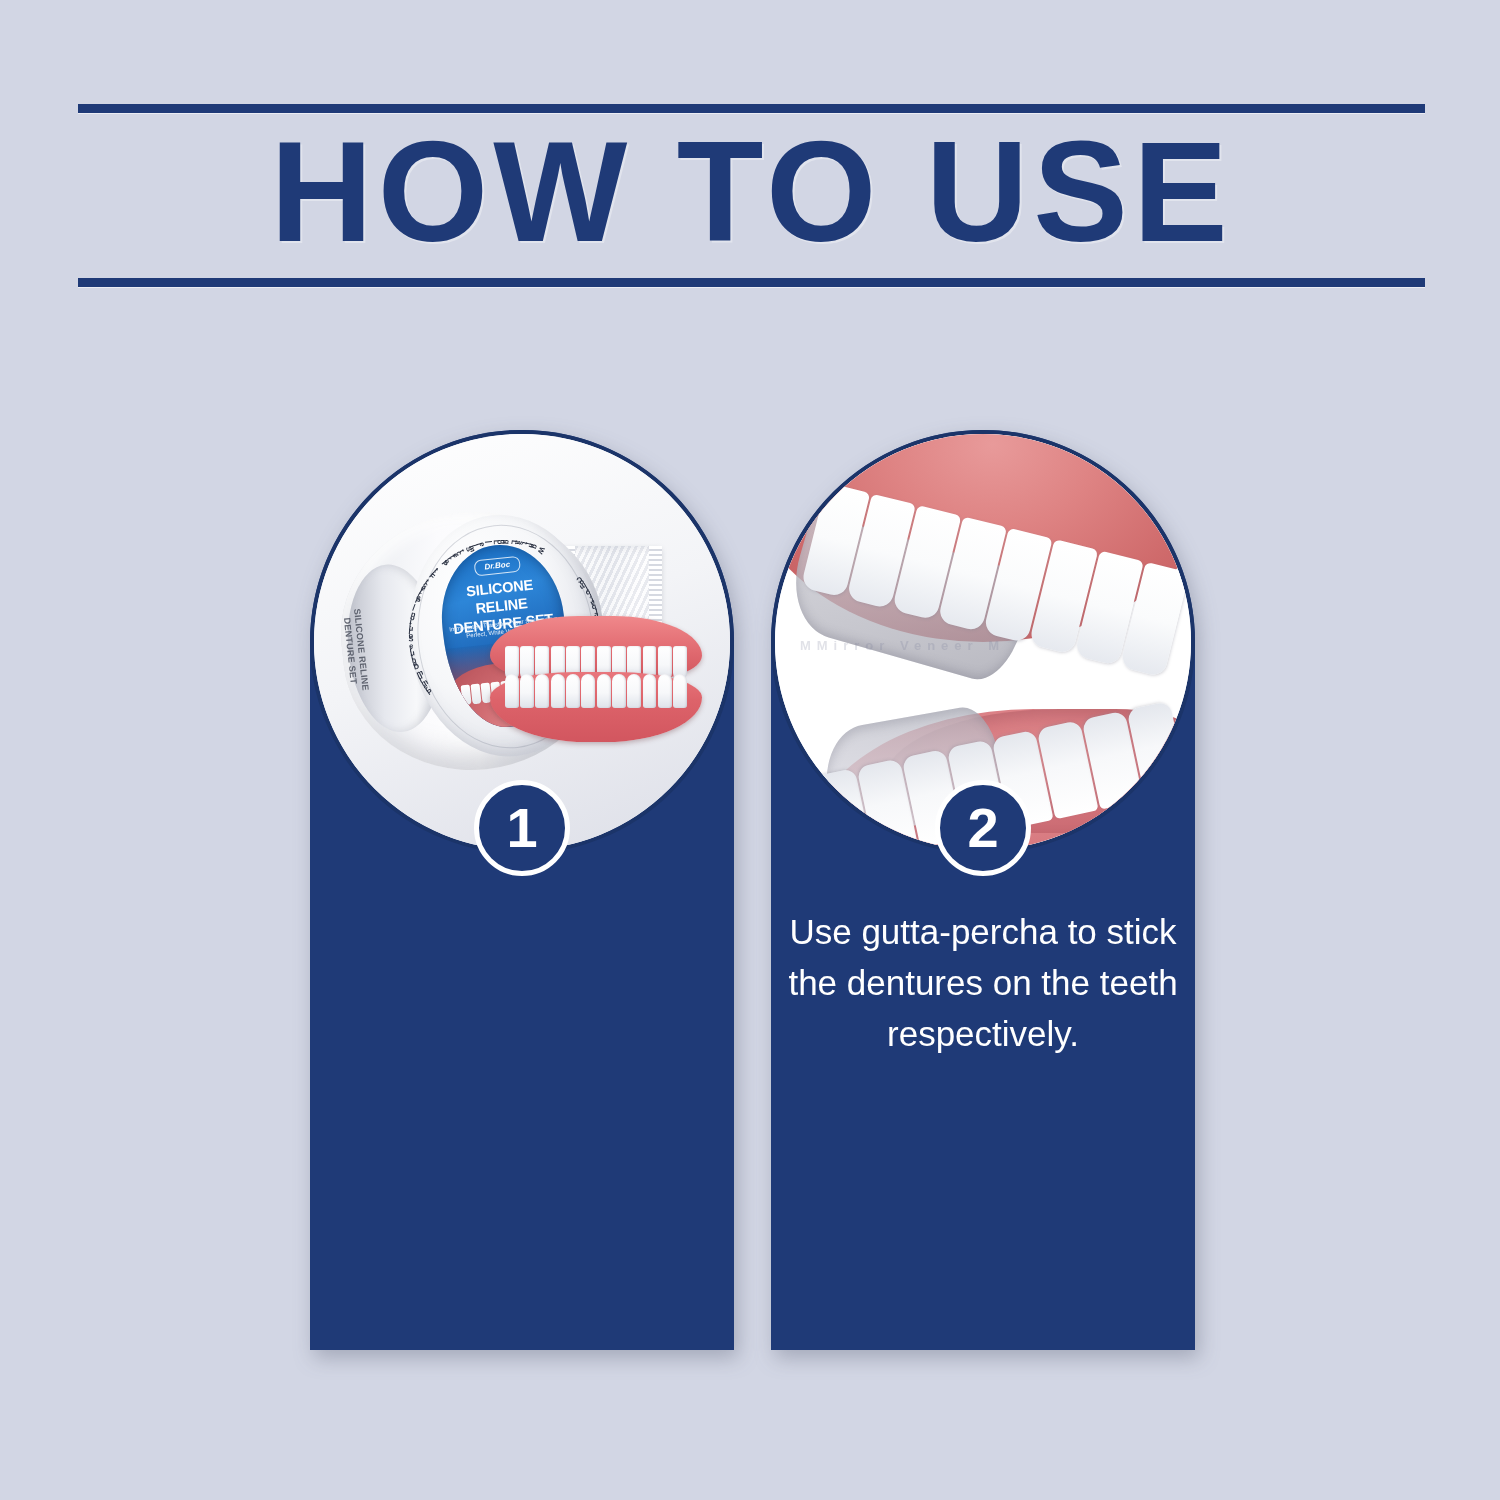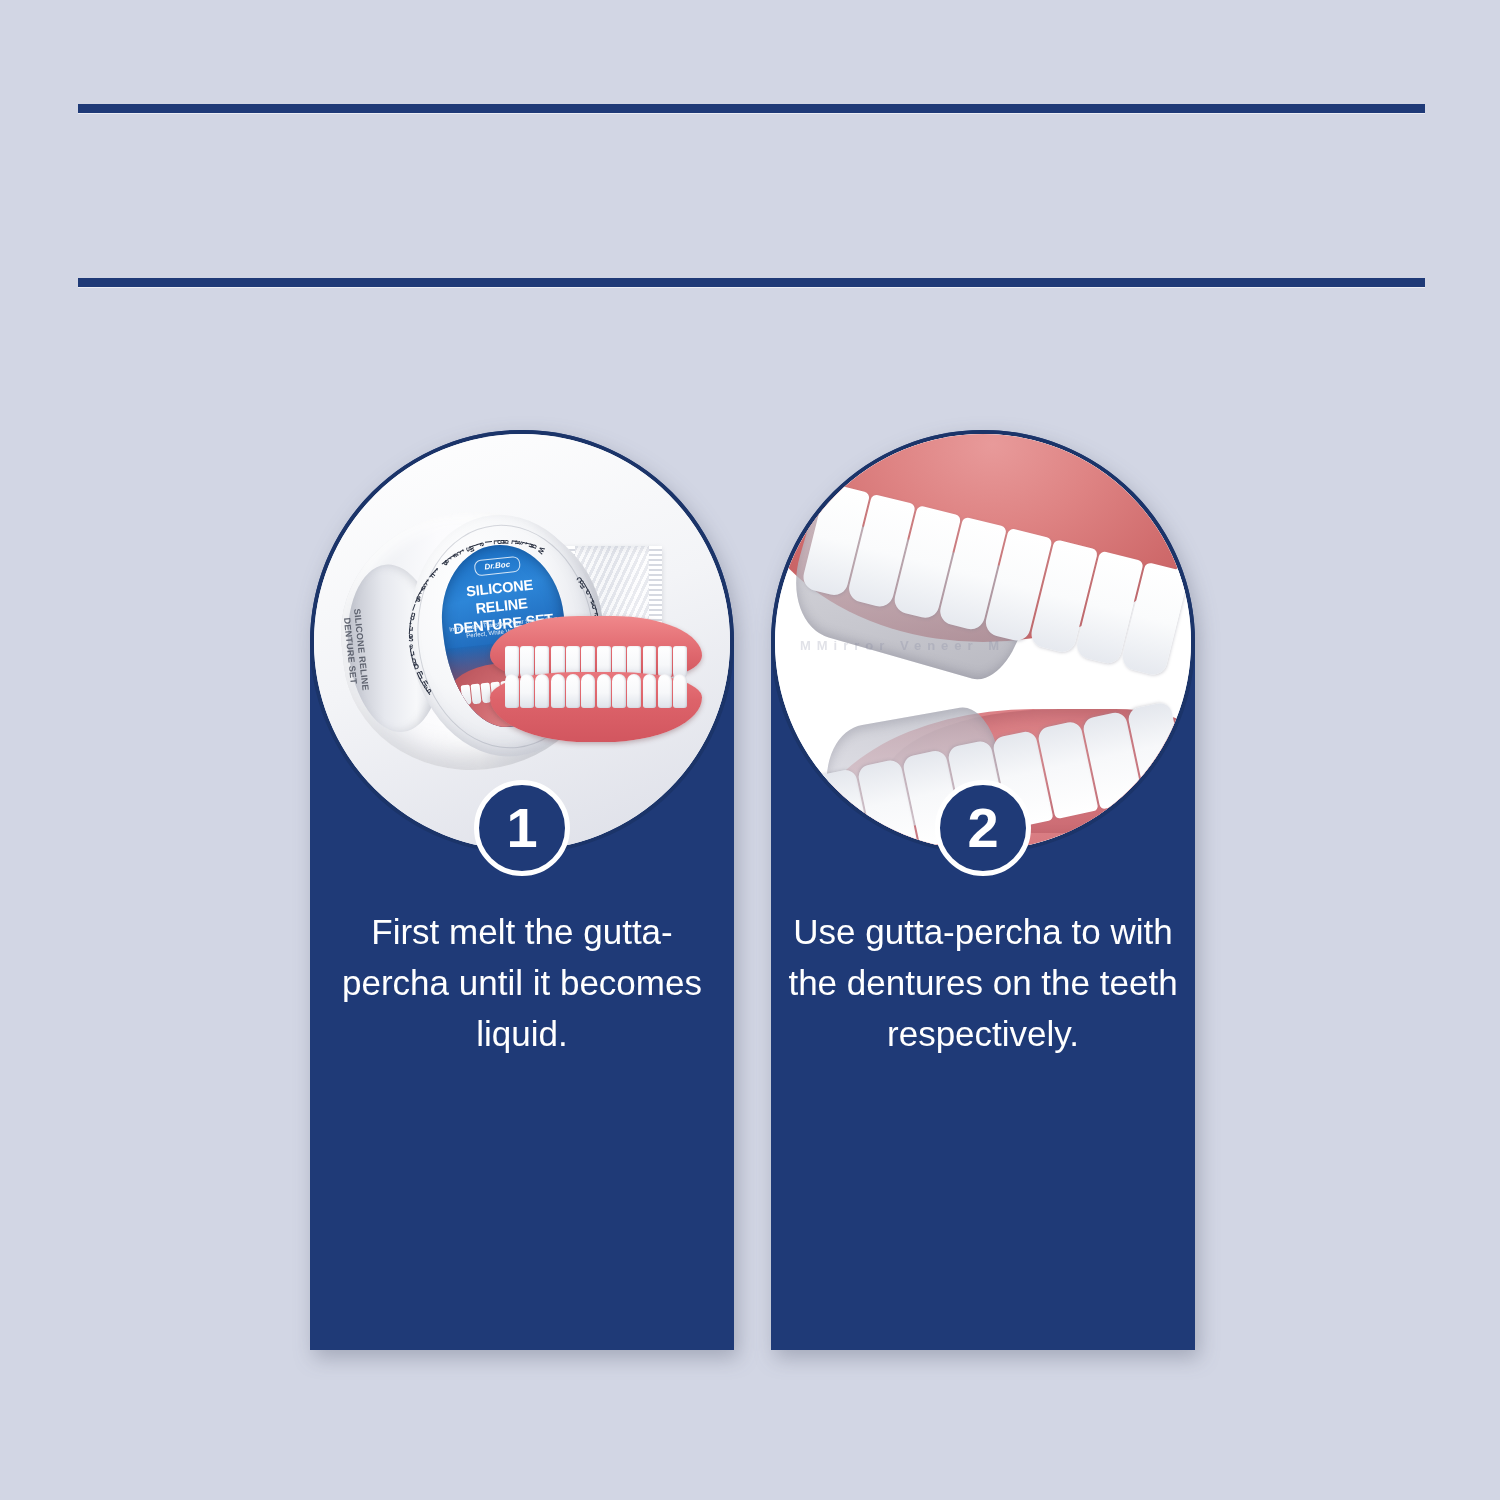--- a/index.html
+++ b/index.html
@@ -450,20 +450,21 @@
     font-size: 35px;
     line-height: 51px;
     font-weight: normal;
   }
 </style>
 </head>
 <body>
 
 <div id="header">
   <div class="rule top"></div>
+  <div id="page-title">HOW TO USE</div>
   <div class="rule bottom"></div>
 </div>
 
 <div id="steps">
 
   <div class="step-card step-1">
     <div class="card-body"></div>
 
     <div class="photo-circle">
       <div class="photo-inner">
@@ -658,21 +659,20 @@
                 <i></i>
                 <i></i>
                 <i></i>
             </div>
           </div>
         </div>
       </div>
     </div>
 
     <div class="num-badge">1</div>
-    <div class="caption">First melt the gutta-percha until it becomes liquid.</div>
   </div>
 
   <div class="step-card step-2">
     <div class="card-body"></div>
 
     <div class="photo-circle">
       <div class="photo-inner">
         <div class="ph2-bg"></div>
         <div class="mouth-upper"></div>
         <div class="mouth-lower"></div>
@@ -697,16 +697,16 @@
             <i></i>
             <i></i>
             <i></i>
             <i></i>
         </div>
         <div class="watermark">MMirror        Veneer        M</div>
       </div>
     </div>
 
     <div class="num-badge">2</div>
-    <div class="caption">Use gutta-percha to with the dentures on the teeth respectively.</div>
+    <div class="caption">Use gutta-percha to stick the dentures on the teeth respectively.</div>
   </div>
 
 </div>
 
 </body></html>

